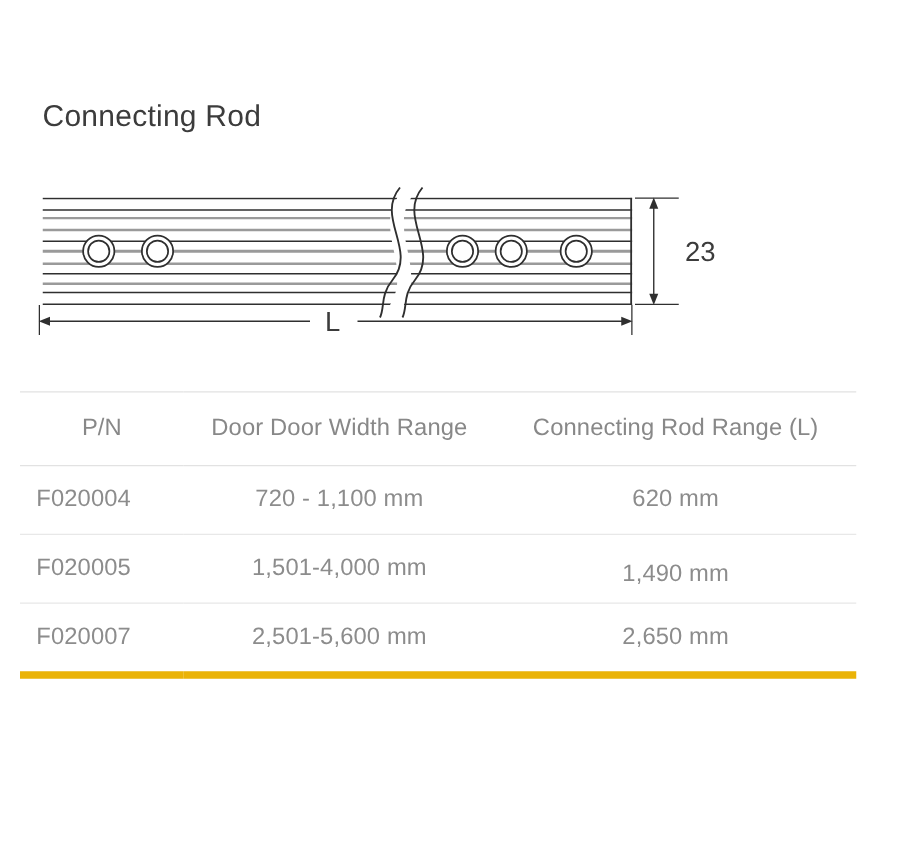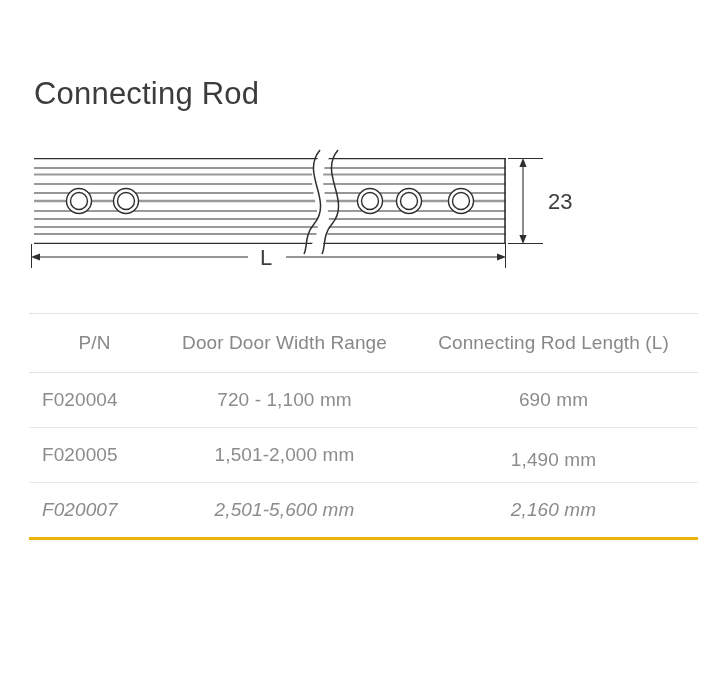--- a/index.html
+++ b/index.html
@@ -15,41 +15,41 @@
     overflow: hidden;
     font-family: "Liberation Sans", sans-serif;
     -webkit-font-smoothing: antialiased;
   }
 
   
   #page-title {
     position: absolute;
     left: 34px;
     top: 74px;
-    font-size: 31px;
+    font-size: 24px;
     font-weight: 300;
     letter-spacing: 0.2px;
     color: #3c3c3c;
     line-height: 40px;
     white-space: nowrap;
   }
 
   
   #drawing {
     position: absolute;
     left: 0;
     top: 140px;
     width: 727px;
     height: 140px;
   }
 
   
   #spec-table {
     position: absolute;
-    left: 29px;
+    left: 16px;
     top: 313px;
     width: 669px;
     border-collapse: collapse;
     table-layout: fixed;
   }
   #spec-table col.c-pn     { width: 131px; }
   #spec-table col.c-range  { width: 249px; }
   #spec-table col.c-length { width: 289px; }
 
   #spec-table thead th {
@@ -68,22 +68,21 @@
     font-size: 19px;
     font-weight: 400;
     color: #8c8c8c;
     padding: 16px 0 16px 0;
     text-align: center;
     border-bottom: 1px solid #e8e8e8;
     letter-spacing: 0.1px;
     white-space: nowrap;
   }
   #spec-table tbody tr:last-child td {
-    border-bottom: 3px solid #eab308;
-    font-style: italic;
+    border-bottom: 6px solid #eab308;
   }
   #spec-table tbody td.pn {
     text-align: left;
     padding-left: 13px;
     color: #8c8c8c;
   }
   
   #spec-table tbody td.drift { position: relative; top: 5px; }
 </style>
 </head>
@@ -195,33 +194,33 @@
 <table id="spec-table">
   <colgroup>
     <col class="c-pn">
       <col class="c-range">
       <col class="c-length">
   </colgroup>
   <thead>
     <tr>
       <th>P/N</th>
       <th>Door Door Width Range</th>
-      <th>Connecting Rod Length (L)</th>
+      <th>Connecting Rod Range (L)</th>
     </tr>
   </thead>
   <tbody>
     <tr>
       <td class="pn">F020004</td>
       <td>720 - 1,100 mm</td>
-      <td>690 mm</td>
+      <td>620 mm</td>
     </tr>
     <tr>
       <td class="pn">F020005</td>
-      <td>1,501-2,000 mm</td>
+      <td>1,501-4,000 mm</td>
       <td class="drift">1,490 mm</td>
     </tr>
     <tr>
       <td class="pn">F020007</td>
       <td>2,501-5,600 mm</td>
-      <td>2,160 mm</td>
+      <td>2,650 mm</td>
     </tr>
   </tbody>
 </table>
 
 </body></html>

